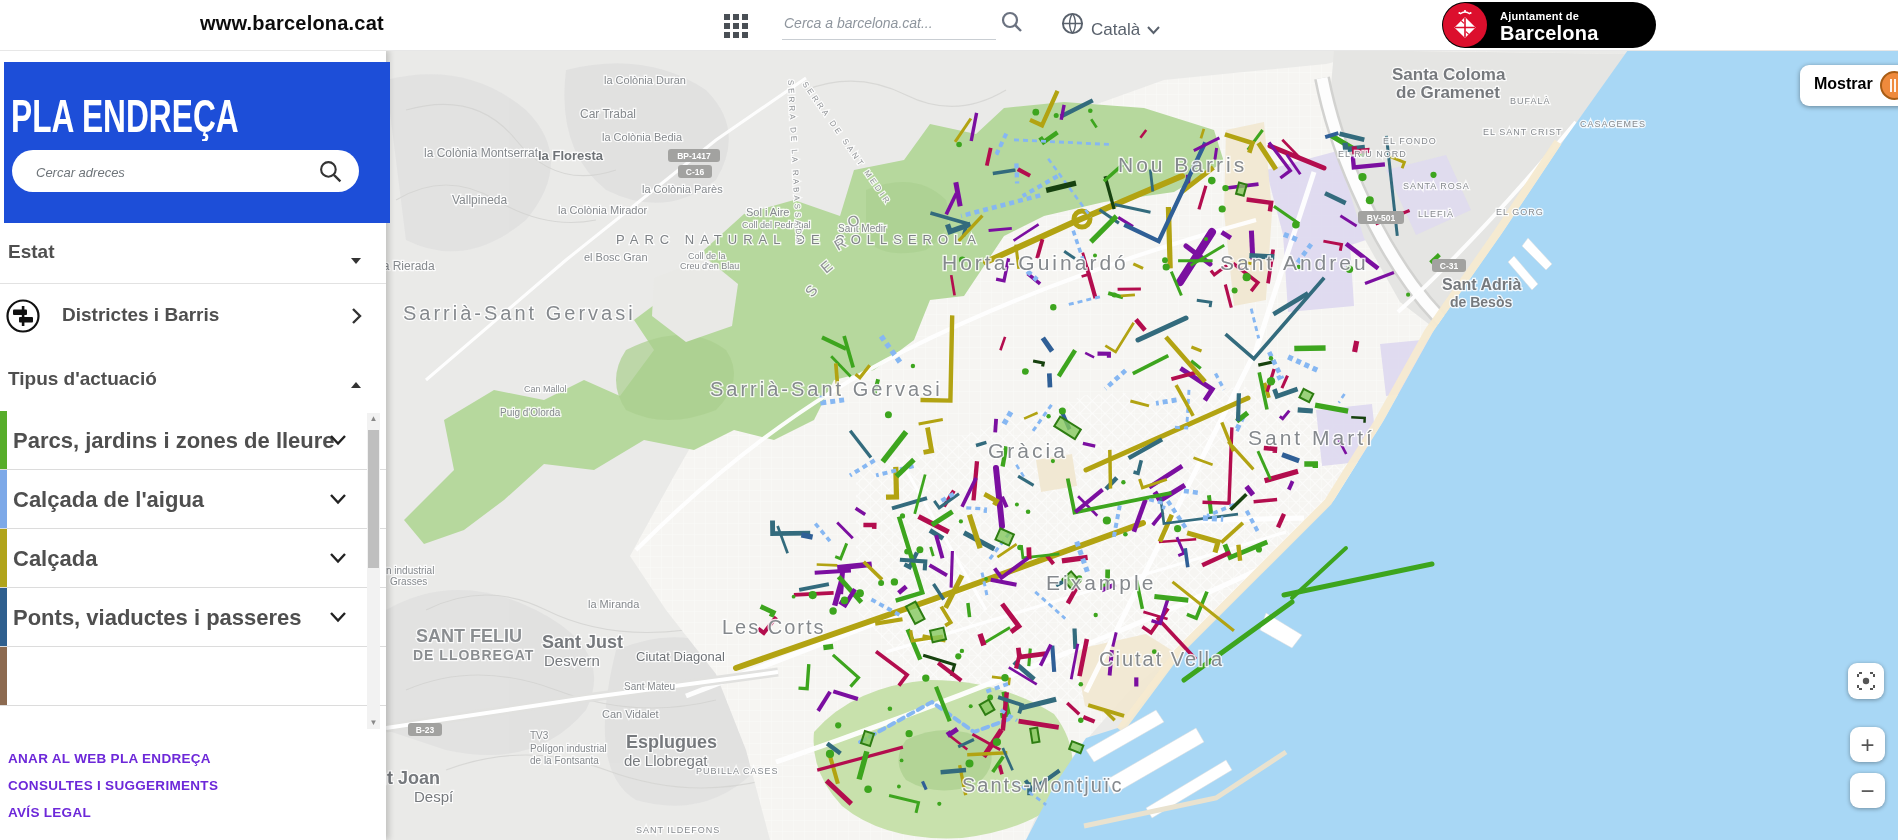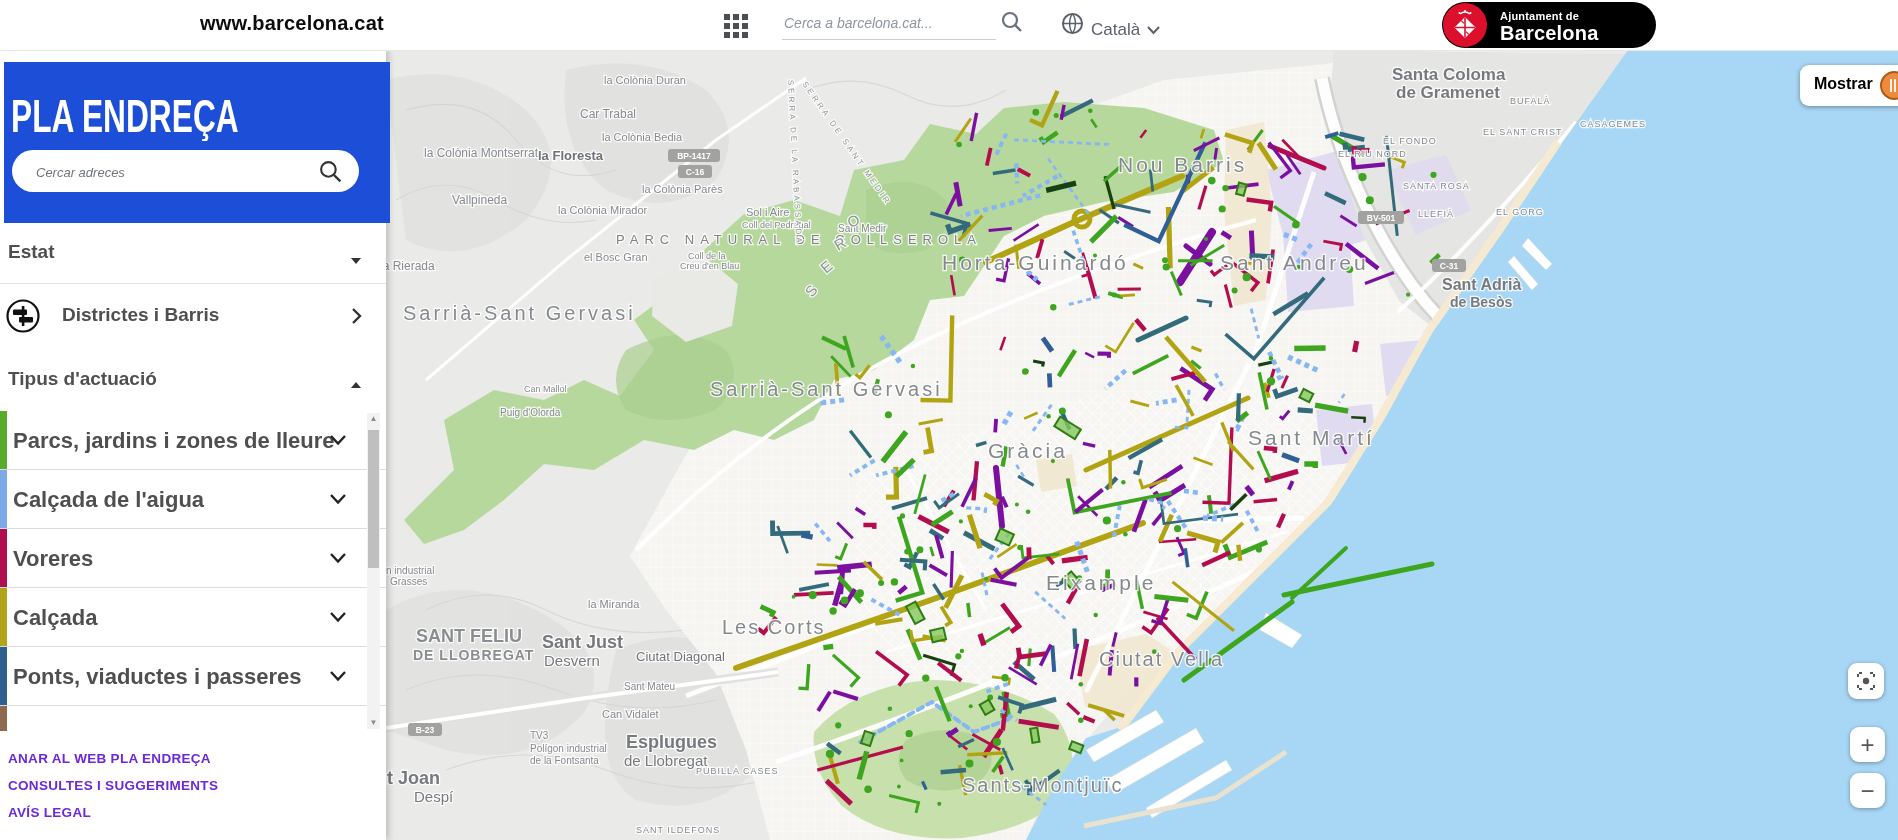--- a/index.html
+++ b/index.html
@@ -176,27 +176,20 @@
       <div class="cat">
         <span class="bar" style="background: rgb(87, 173, 42);"></span>
         <span class="lbl">Parcs, jardins i zones de lleure</span>
         <svg width="16" height="11" viewBox="0 0 16 11" class="chev">
           <path d="M1 1 L8 8.5 L15 1" stroke="#222" stroke-width="2.4" fill="none"></path>
         </svg>
       </div>
       <div class="cat">
         <span class="bar" style="background: rgb(125, 169, 232);"></span>
         <span class="lbl">Calçada de l'aigua</span>
-        <svg width="16" height="11" viewBox="0 0 16 11" class="chev">
-          <path d="M1 1 L8 8.5 L15 1" stroke="#222" stroke-width="2.4" fill="none"></path>
-        </svg>
-      </div>
-      <div class="cat">
-        <span class="bar" style="background: rgb(176, 15, 80);"></span>
-        <span class="lbl">Voreres</span>
         <svg width="16" height="11" viewBox="0 0 16 11" class="chev">
           <path d="M1 1 L8 8.5 L15 1" stroke="#222" stroke-width="2.4" fill="none"></path>
         </svg>
       </div>
       <div class="cat">
         <span class="bar" style="background: rgb(177, 164, 27);"></span>
         <span class="lbl">Calçada</span>
         <svg width="16" height="11" viewBox="0 0 16 11" class="chev">
           <path d="M1 1 L8 8.5 L15 1" stroke="#222" stroke-width="2.4" fill="none"></path>
         </svg>

